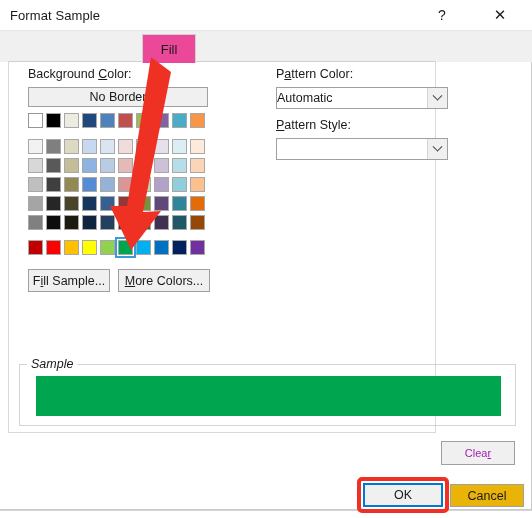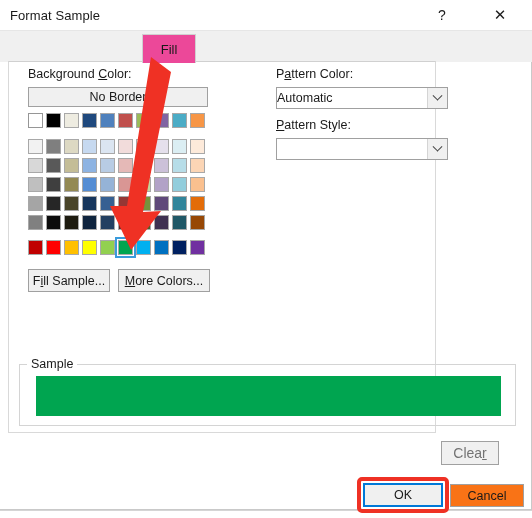--- a/index.html
+++ b/index.html
@@ -181,58 +181,59 @@
     width: 497px; height: 62px;
     border: 1px solid #d4d4d4;
   }
   #sample-legend {
     position: absolute;
     left: 18px; top: 295px;
     background: #ffffff;
     padding: 0 4px;
     font-size: 12.5px;
     color: #1a1a1a;
+    font-style: italic;
   }
   #sample-swatch {
     position: absolute;
     left: 16px; top: 11px;
     width: 465px; height: 40px;
   }
 
   
   #clear-btn {
     position: absolute;
     left: 441px; top: 441px;
-    width: 58px; height: 24px;
+    width: 74px; height: 24px;
     background: #f0f0f0;
     border: 1px solid #a0a0a0;
     display: flex; align-items: center; justify-content: center;
-    font-size: 14px;
-    color: #737373;
+    font-size: 11px;
+    color: #a21caf;
     cursor: default;
   }
   #clear-btn u { text-decoration: underline; }
 
   #ok-btn {
     position: absolute;
     left: 363px; top: 483px;
     width: 80px; height: 24px;
     background: #f0f0f0;
     border: 2px solid #0078d7;
     display: flex; align-items: center; justify-content: center;
     font-size: 12.5px;
     color: #1a1a1a;
     cursor: default;
     z-index: 6;
   }
   #cancel-btn {
     position: absolute;
     left: 450px; top: 484px;
     width: 74px; height: 23px;
-    background: #f97316;
+    background: #eab308;
     border: 1px solid #a0a0a0;
     display: flex; align-items: center; justify-content: center;
     font-size: 12.5px;
     color: #1a1a1a;
     cursor: default;
   }
   #ok-highlight {
     position: absolute;
     left: 357px; top: 477px;
     width: 92px; height: 36px;

